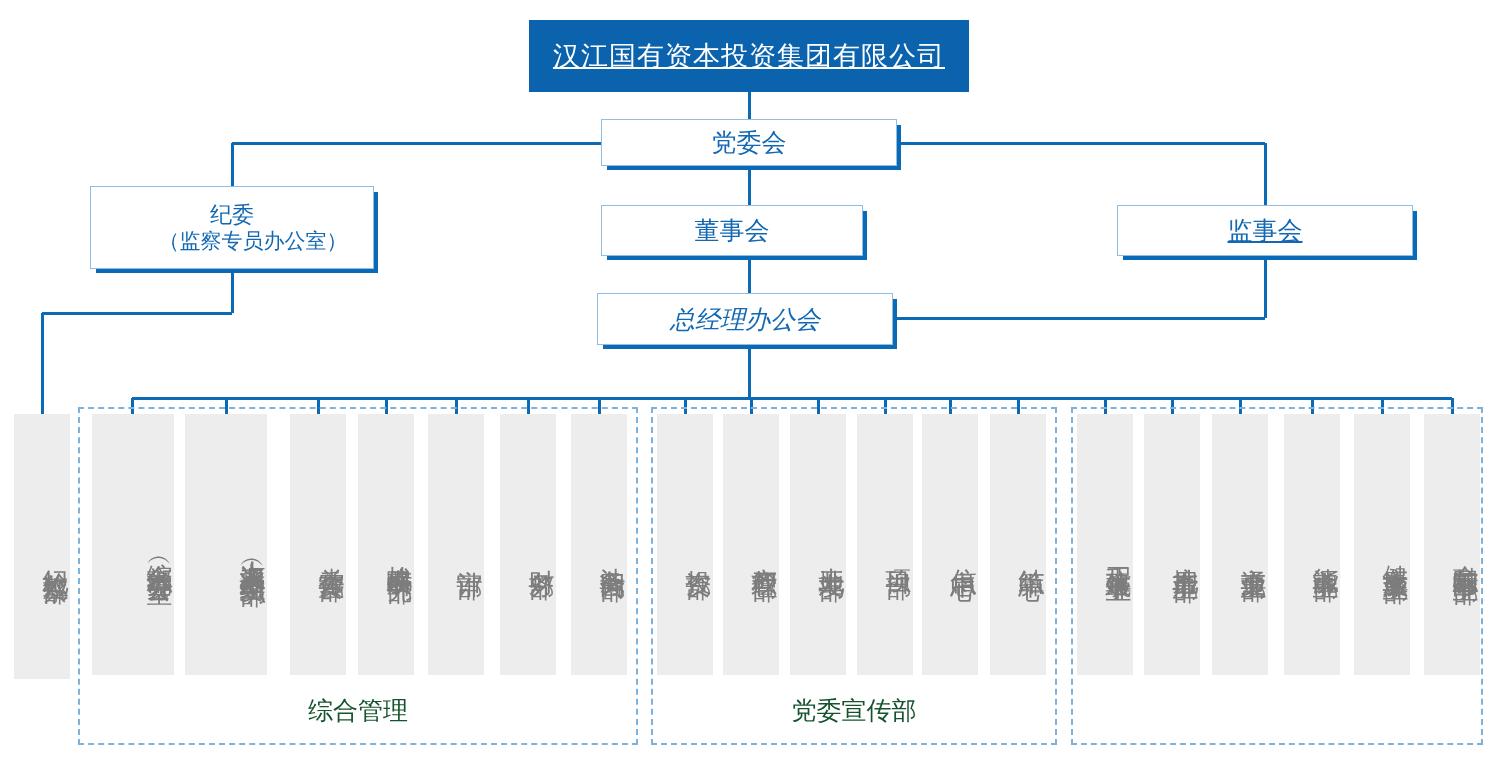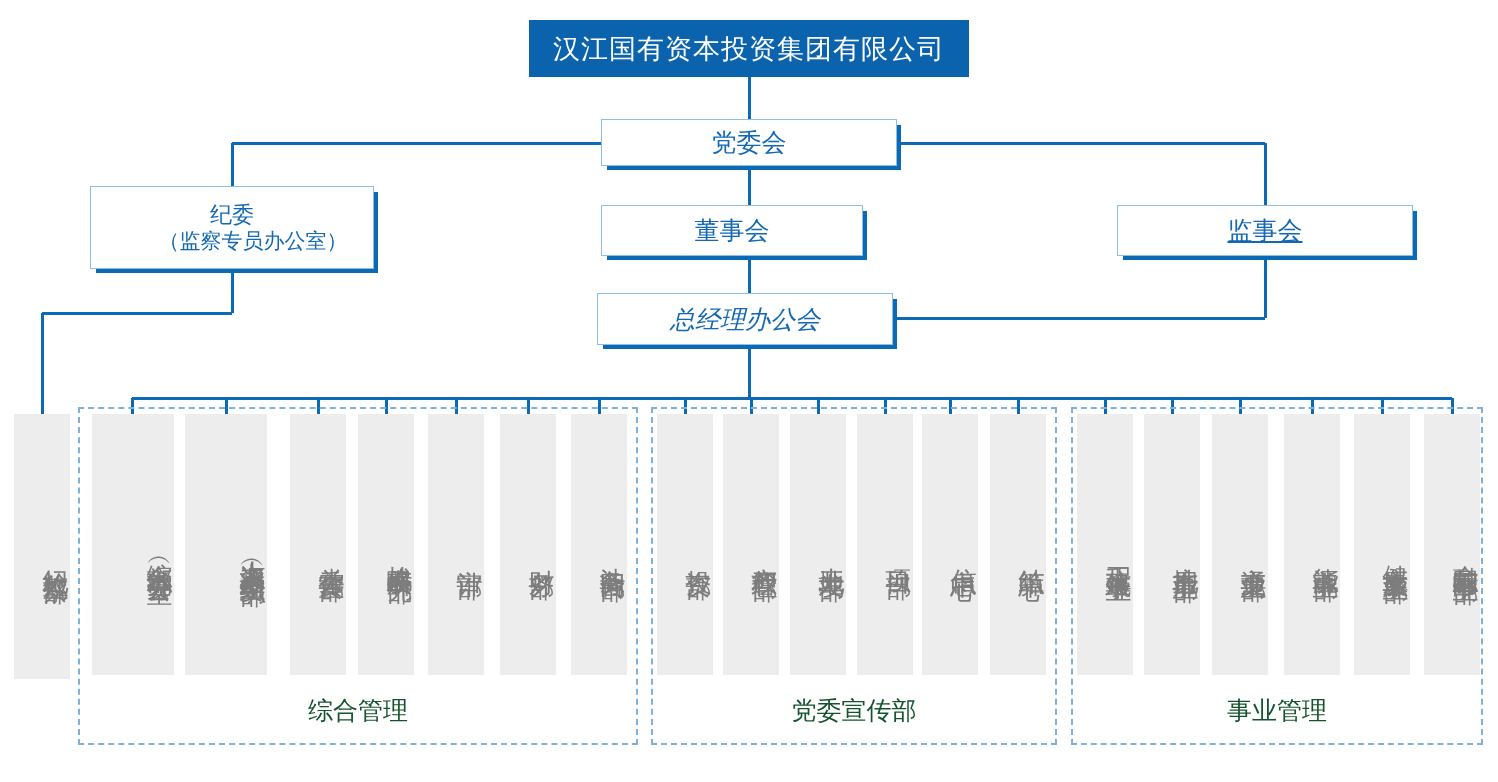--- a/index.html
+++ b/index.html
@@ -128,21 +128,21 @@
 
       <line x1="1105" y1="398" x2="1105" y2="414"></line>
       <line x1="1172" y1="398" x2="1172" y2="414"></line>
       <line x1="1240" y1="398" x2="1240" y2="414"></line>
       <line x1="1312" y1="398" x2="1312" y2="414"></line>
       <line x1="1382" y1="398" x2="1382" y2="414"></line>
       <line x1="1452" y1="398" x2="1452" y2="414"></line>
     </g>
   </svg>
 
-  <div class="node node-root" style="left:529px;top:20px;width:440px;height:57px;">
+  <div class="node node-root" style="left:529px;top:20px;width:440px;height:72px;text-decoration:underline;">
     <span>汉江国有资本投资集团有限公司</span>
   </div>
 
   <div class="node node-l2" style="left:601px;top:119px;width:296px;height:47px;">
     <span>党委会</span>
   </div>
 
   <div class="node node-jiwei" style="left:90px;top:186px;width:284px;height:83px;">
     <span class="t1">纪委</span>
     <span class="t2">（监察专员办公室）</span>
@@ -205,21 +205,20 @@
     <span>项目部</span>
   </div>
   <div class="dept" style="left:922px;top:414px;width:56px;height:261px;">
     <span>信息中心</span>
   </div>
   <div class="dept" style="left:990px;top:414px;width:56px;height:261px;">
     <span>结算中心</span>
   </div>
 
   <div class="grp" style="left:1071px;top:407px;width:412px;height:338px;"></div>
-  <div class="grp-label" style="left:1071px;top:694px;width:412px;">事业管理</div>
 
   <div class="dept" style="left:1077px;top:414px;width:56px;height:261px;">
     <span>工程建筑事业</span>
   </div>
   <div class="dept" style="left:1144px;top:414px;width:56px;height:261px;">
     <span>房地产事业部</span>
   </div>
   <div class="dept" style="left:1212px;top:414px;width:56px;height:261px;">
     <span>交通事业部</span>
   </div>

